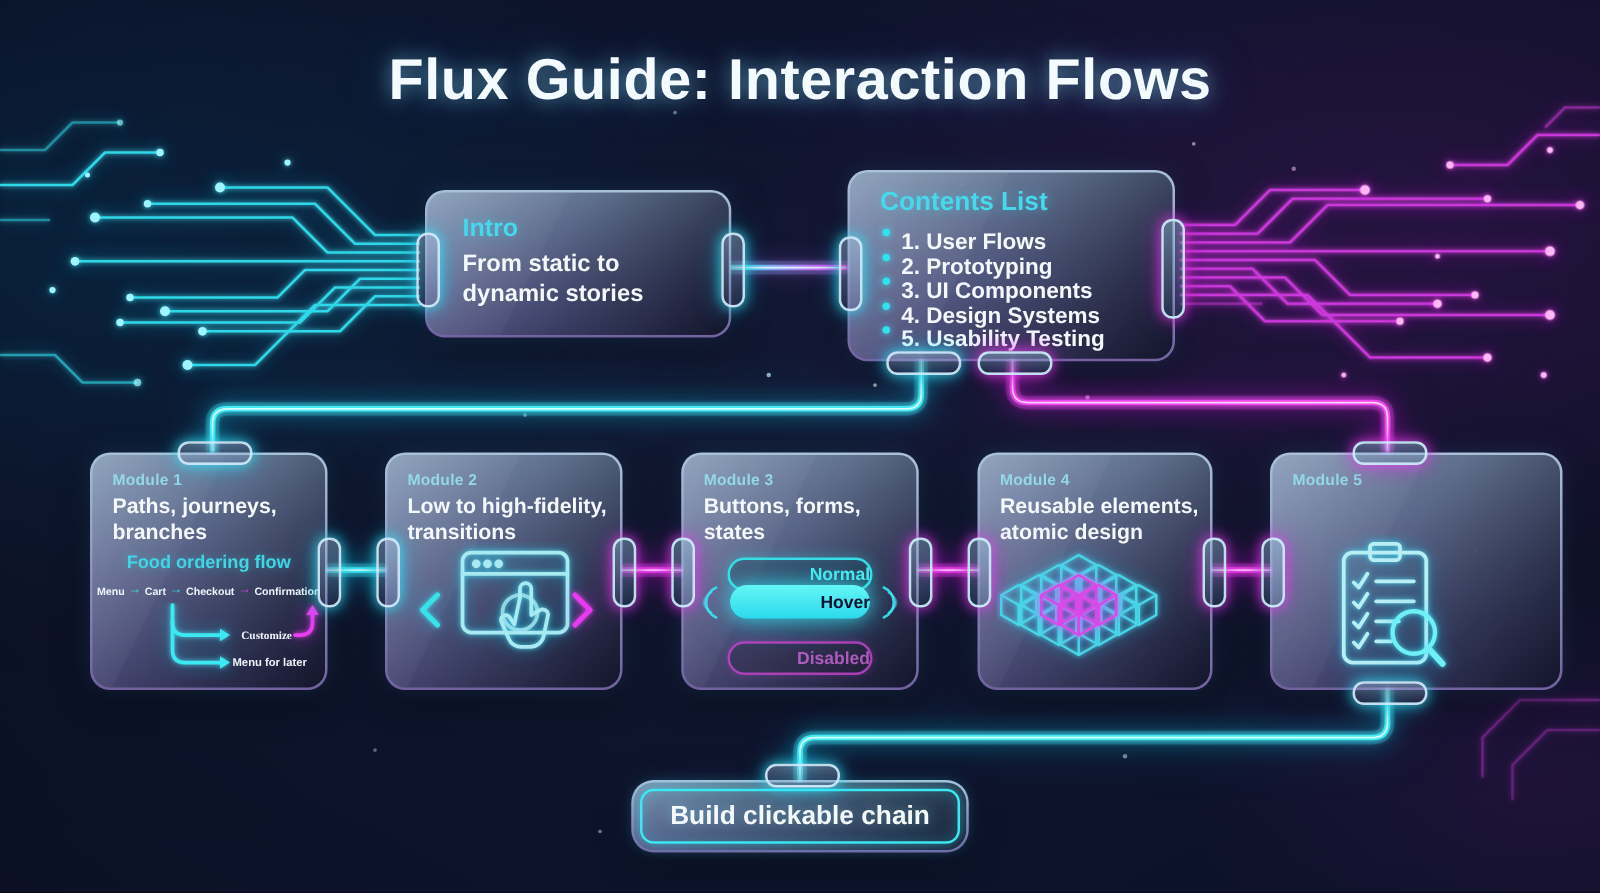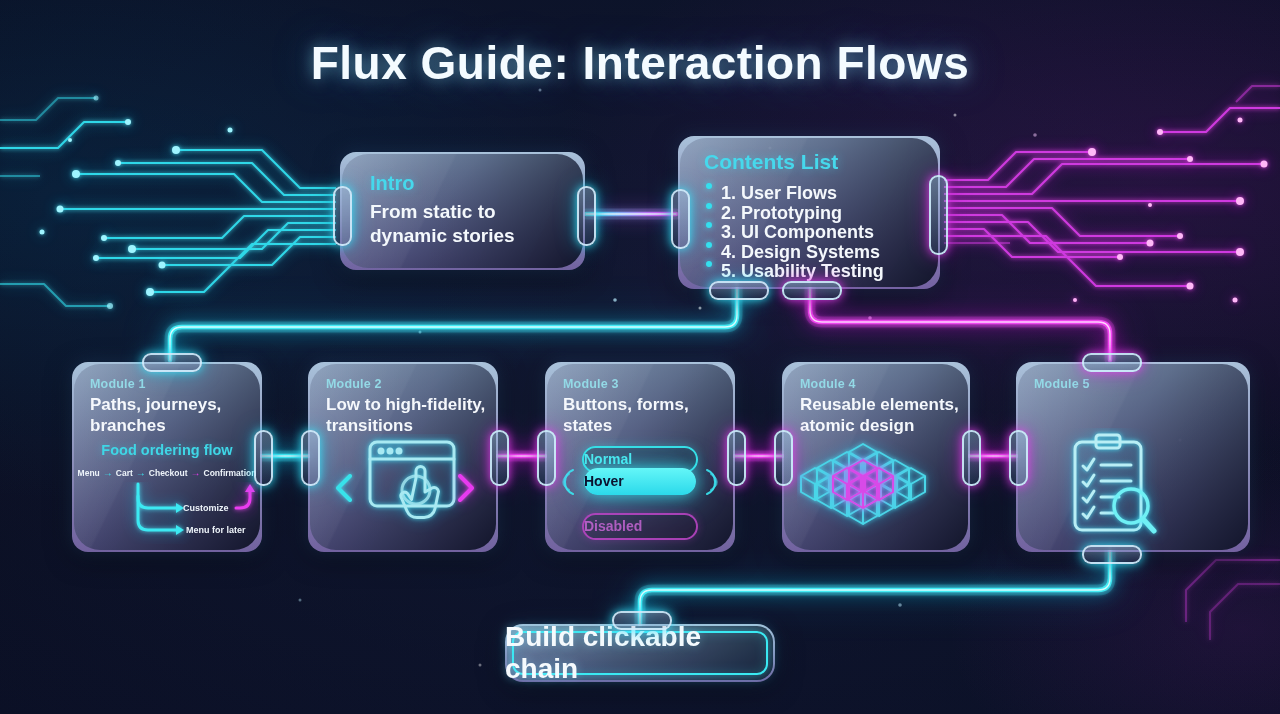--- a/index.html
+++ b/index.html
@@ -20,21 +20,21 @@
   .title{
     position:absolute;left:0;top:36px;width:100%;text-align:center;
     font-size:46px;font-weight:bold;letter-spacing:.5px;color:#f4fbff;
     text-shadow:0 0 16px rgba(150,230,255,.55),0 0 42px rgba(70,180,255,.35);
   }
 
   
   .box{position:absolute;border-radius:16px;
     background:linear-gradient(180deg, rgba(196,224,248,0.85), rgba(142,120,192,0.78));
     box-shadow:0 0 18px rgba(90,170,255,0.16),0 6px 26px rgba(0,0,0,0.5);}
-  .box-in{position:absolute;inset:2px;border-radius:26px;overflow:hidden;
+  .box-in{position:absolute;inset:2px;border-radius:14px;overflow:hidden;
     background:linear-gradient(128deg, rgba(98,118,152,0.50) 0%, rgba(42,54,86,0.58) 42%, rgba(13,17,36,0.94) 100%);}
   .box-in::before{content:"";position:absolute;inset:0;
     background:linear-gradient(116deg, rgba(255,255,255,0.10) 0%, rgba(255,255,255,0.035) 38%, rgba(255,255,255,0) 39%);}
 
   
   .port{position:absolute;border:2px solid rgba(206,236,252,0.92);border-radius:9px;z-index:6;
     background:linear-gradient(180deg, rgba(172,212,242,0.38), rgba(92,122,172,0.20));}
   .pv{width:15px;height:56px}.pv2{width:15px;height:52px}.ph{width:56px;height:15px}
   .pc{box-shadow:0 0 10px rgba(60,235,255,0.85),0 0 22px rgba(0,210,255,0.40);}
   .pm{box-shadow:0 0 10px rgba(240,70,245,0.85),0 0 22px rgba(220,0,230,0.40);}
@@ -74,41 +74,41 @@
   
   .m1flow-title{position:absolute;left:0;top:78px;width:100%;text-align:center;
     font-size:14.5px;font-weight:bold;color:#3fd6e6;text-shadow:0 0 8px rgba(60,220,240,.4);}
   .m1steps{position:absolute;left:2px;top:104px;width:182px;display:flex;justify-content:center;
     align-items:center;gap:3px;white-space:nowrap;font-size:8.5px;font-weight:bold;color:#eef4fa;}
   .a-c{color:#3ce9f2;font-size:10px;line-height:1;transform:translateY(-0.5px);}
   .a-m{color:#ea3cf0;font-size:10px;line-height:1;transform:translateY(-0.5px);}
   .m1lab{position:absolute;font-size:9px;font-weight:bold;color:#eef4fa;white-space:nowrap;}
 
   
-  .pill{position:absolute;left:50%;transform:translateX(-50%);width:112px;text-align:left;
+  .pill{position:absolute;left:50%;transform:translateX(-50%);width:112px;text-align:right;
         font-weight:bold;font-size:14px;border-radius:15px;}
   .pill-normal{top:82px;height:23px;line-height:23px;border:2px solid #38dfe6;color:#52e9ef;
         background:rgba(18,42,62,0.30);box-shadow:0 0 10px rgba(50,220,235,.35), inset 0 0 8px rgba(50,220,235,.18);}
   .pill-hover{top:104px;height:27px;line-height:27px;color:#0b1330;border:none;border-radius:16px;
         background:linear-gradient(180deg,#64f6f8,#2bd9ea);
         box-shadow:0 0 16px rgba(60,240,250,.75),0 0 34px rgba(0,220,245,.35);}
   .pill-disabled{top:149px;height:23px;line-height:23px;border:2px solid rgba(192,70,202,.85);
         color:rgba(205,105,220,.8);background:rgba(40,18,48,0.25);box-shadow:0 0 8px rgba(210,60,220,.25);}
   .ripple{position:absolute;top:50%;transform:translateY(-50%);}
   .rip-l{left:-24px;}.rip-r{right:-24px;transform:translateY(-50%) scaleX(-1);}
 
   
   .cta{cursor:pointer;}
   .cta-in{position:absolute;inset:2px;border-radius:16px;
     background:linear-gradient(128deg, rgba(78,96,128,0.45), rgba(14,18,38,0.92));}
   .cta-border{position:absolute;inset:7px;border:2.5px solid #3ae9f2;border-radius:11px;
     background:rgba(40,220,240,0.06);
     box-shadow:0 0 13px rgba(60,235,250,.55),inset 0 0 12px rgba(60,235,250,.22);}
   .cta-label{position:absolute;inset:0;display:flex;align-items:center;justify-content:center;
-    font-size:28px;font-weight:bold;color:#f5fafd;text-shadow:0 0 10px rgba(140,230,255,.4);}
+    font-size:21px;font-weight:bold;color:#f5fafd;text-shadow:0 0 10px rgba(140,230,255,.4);}
 </style>
 </head>
 <body>
 
 <div class="stage">
 
   <svg class="layer" width="1280" height="714">
 
     <g class="tr-c glow-c">
       <polyline points="336,188 300,188 262,150 176,150"></polyline>
@@ -286,21 +286,21 @@
           <path d="M58 2 V16 Q58 26 68 26 H96" fill="none" stroke="#3ce9f2" stroke-width="3" stroke-linecap="round"></path>
           <path d="M58 14 V38 Q58 48 68 48 H96" fill="none" stroke="#3ce9f2" stroke-width="3" stroke-linecap="round"></path>
           <polygon points="96,21 104,26 96,31" fill="#3ce9f2"></polygon>
           <polygon points="96,43 104,48 96,53" fill="#3ce9f2"></polygon>
         </g>
         <g class="glow-m">
           <path d="M156 26 H160 Q170 26 170 16 V10" fill="none" stroke="#ea3cf0" stroke-width="3" stroke-linecap="round"></path>
           <polygon points="165,10 170,2 175,10" fill="#ea3cf0"></polygon>
         </g>
       </svg>
-      <span class="m1lab" style="left:109px;top:139px;">Customize</span>
+      <span class="m1lab" style="left:119px;top:139px;font-family:Liberation Serif, serif;">Customize</span>
       <span class="m1lab" style="left:112px;top:161px;">Menu for later</span>
     </div>
   </div>
 
   <div class="box" style="left:308px;top:362px;width:190px;height:190px;">
     <div class="box-in">
       <div class="mod-label">Module 2</div>
       <div class="mod-title" style="width:170px;">Low to high-fidelity, transitions</div>
       <svg style="position:absolute;left:10px;top:70px;" width="170" height="112">
         <g class="glow-c" fill="none" stroke="#a8e9f2" stroke-width="3" stroke-linecap="round" stroke-linejoin="round">

